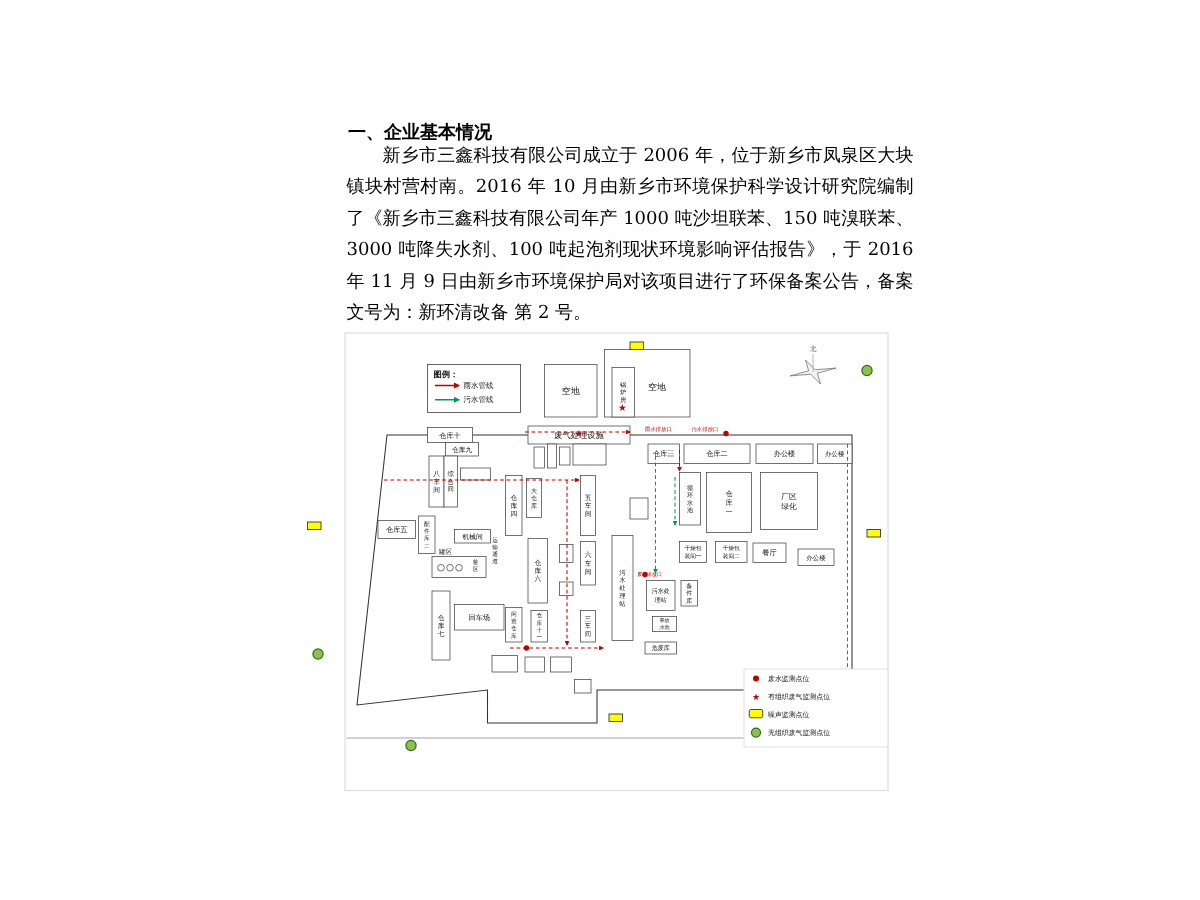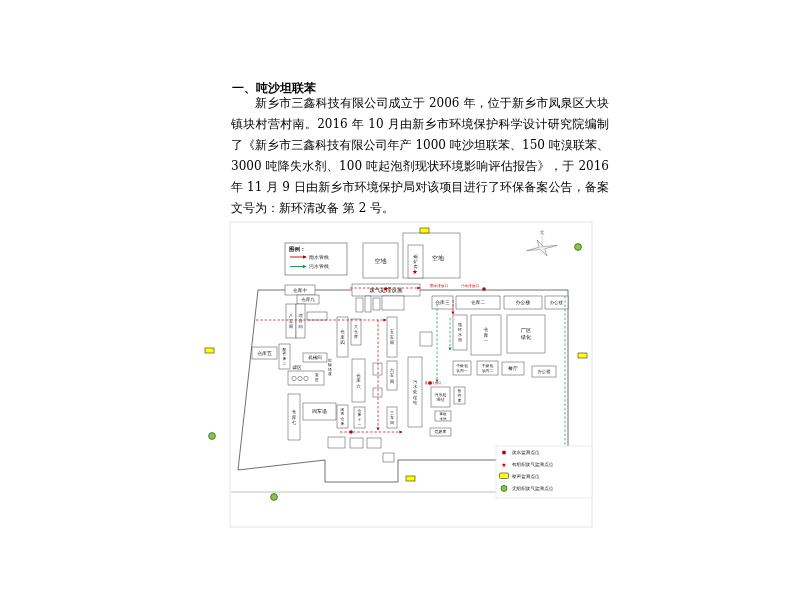--- a/index.html
+++ b/index.html
@@ -12,21 +12,21 @@
   .sec2{top:198px;left:232px;}
   .body-par{position:absolute;top:93px;left:231px;width:378px;margin:0;
             font-size:12px;line-height:21px;text-align:justify;text-indent:2em;}
   .figure{position:absolute;left:200px;top:220px;width:395px;height:310px;}
   svg text{font-family:"DejaVu Sans","Liberation Sans",sans-serif;}
 </style>
 </head>
 <body>
 
 <div class="page">
-  <h2 class="sec-head sec1">一、吨沙坦联苯</h2>
+  <h2 class="sec-head sec1">一、企业基本情况</h2>
   <p class="body-par">新乡市三鑫科技有限公司成立于 2006 年，位于新乡市凤泉区大块镇块村营村南。2016 年 10 月由新乡市环境保护科学设计研究院编制了《新乡市三鑫科技有限公司年产 1000 吨沙坦联苯、150 吨溴联苯、3000 吨降失水剂、100 吨起泡剂现状环境影响评估报告》，于 2016 年 11 月 9 日由新乡市环境保护局对该项目进行了环保备案公告，备案文号为：新环清改备 第 2 号。</p>
   <div class="figure">
     <svg id="factory-svg" viewBox="0 0 395 310" width="395" height="310">
         <defs>
           <marker id="arr-rain" viewBox="0 0 6 6" refX="5" refY="3" markerWidth="4.5" markerHeight="4.5" orient="auto-start-reverse">
             <path d="M0,0L6,3L0,6Z" fill="#c00000"></path>
           </marker>
           <marker id="arr-sewage" viewBox="0 0 6 6" refX="5" refY="3" markerWidth="4.5" markerHeight="4.5" orient="auto-start-reverse">
             <path d="M0,0L6,3L0,6Z" fill="#00994d"></path>
           </marker>

